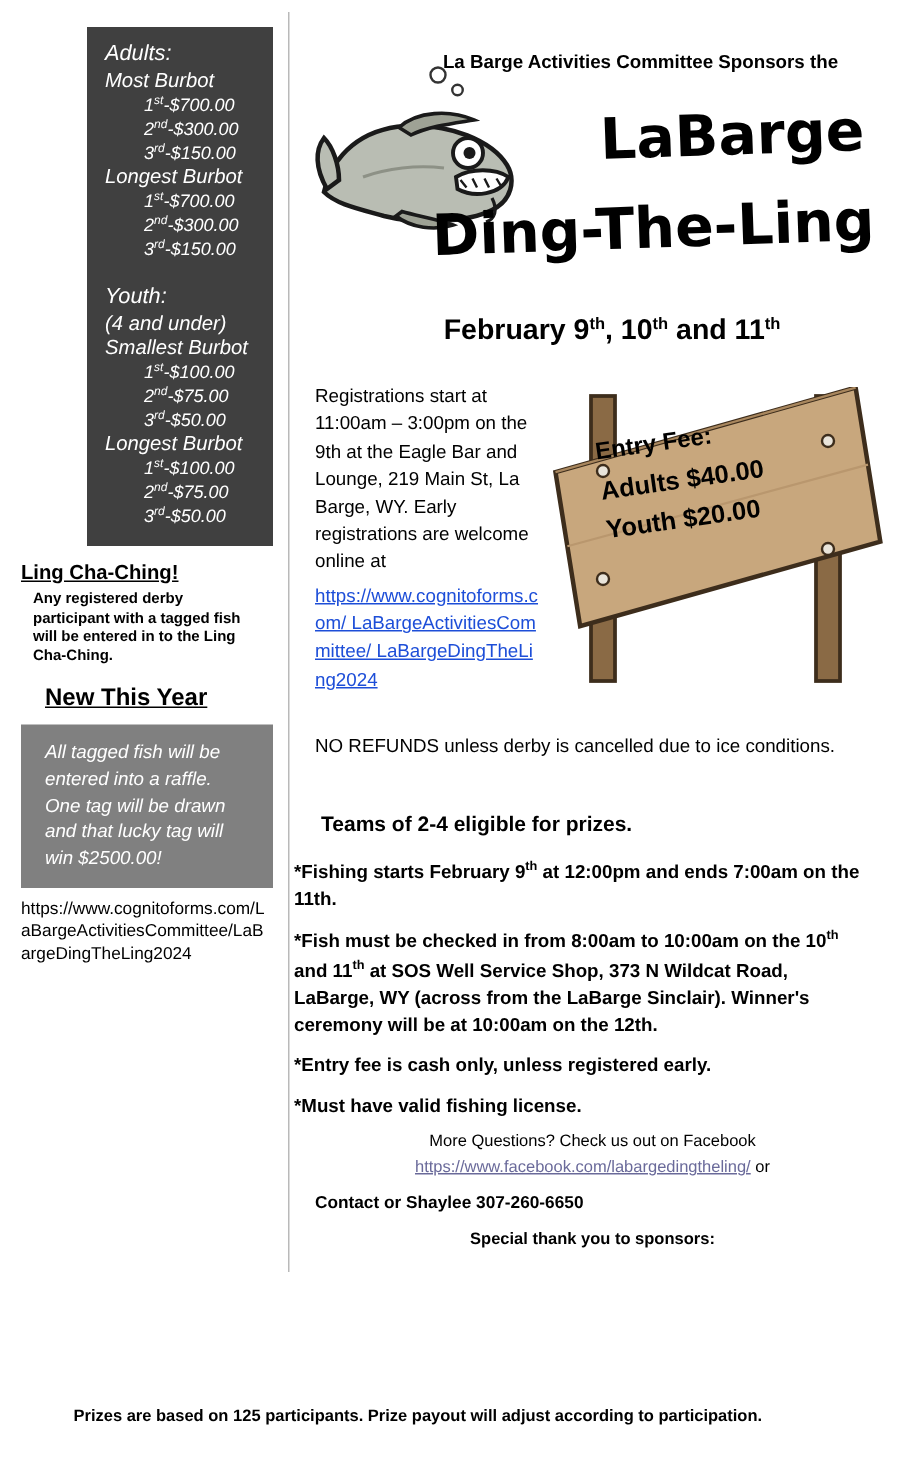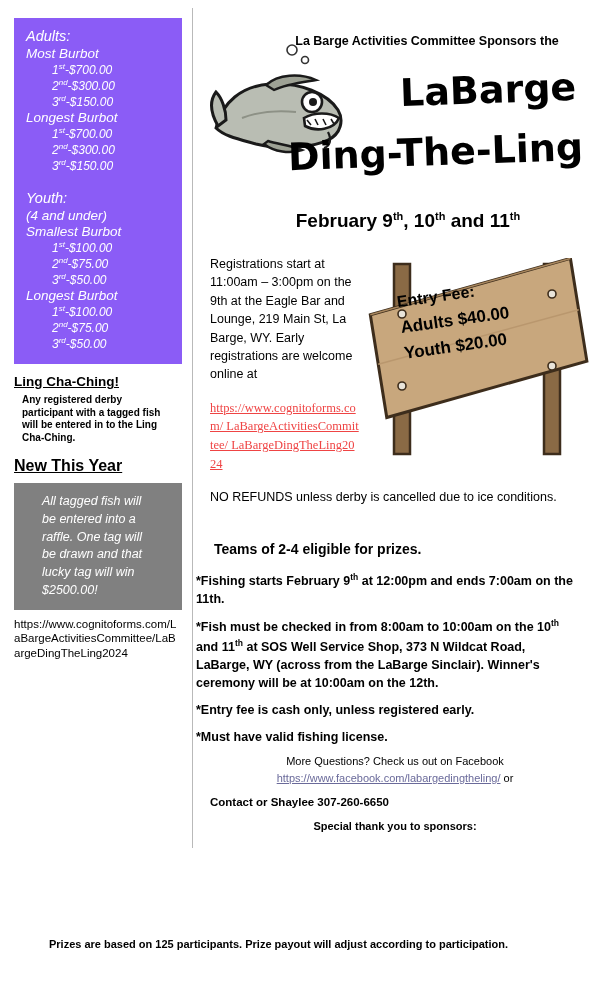--- a/index.html
+++ b/index.html
@@ -17,24 +17,25 @@
   }
 
   
   #prize-panel {
     position: absolute;
     left: 14px;
     top: 18px;
     width: 168px;
   }
   .prize-box {
-    background: #8b5cf6;
+    background: #404040;
     color: #ffffff;
     padding: 10px 12px 12px 12px;
     font-style: italic;
+    margin-left: 44px;
   }
   .prize-heading {
     font-size: 14.5px;
     margin: 0 0 2px 0;
     font-style: italic;
   }
   .prize-sub {
     font-size: 13.5px;
     margin: 0 0 1px 0;
     font-style: italic;
@@ -71,27 +72,28 @@
     color: #000;
     padding: 0 8px;
   }
 
   #new-this-year-title {
     margin-top: 13px;
     font-size: 16px;
     font-weight: bold;
     text-decoration: underline;
     color: #000;
+    margin-left: 16px;
   }
 
   #raffle-box {
     margin-top: 8px;
     background: #808080;
     color: #ffffff;
-    padding: 10px 28px;
+    padding: 10px 16px;
     font-style: italic;
     font-size: 12.5px;
     line-height: 1.42;
   }
   #raffle-box p { margin: 0 0 12px 0; }
   #raffle-box p:last-child { margin-bottom: 0; }
 
   #panel-url {
     margin-top: 7px;
     font-size: 11.5px;
@@ -160,27 +162,26 @@
   
   #registration {
     position: absolute;
     left: 210px;
     top: 255px;
     width: 150px;
     font-size: 12.5px;
     line-height: 1.47;
   }
   #reg-link {
-    color: #ef4444;
+    color: #1d4ed8;
     text-decoration: underline;
     word-break: break-all;
     display: block;
-    margin-top: 15px;
+    margin-top: 4px;
     line-height: 1.5;
-    font-family: Liberation Serif, serif;
   }
 
   
   #sign {
     position: absolute;
     left: 368px;
     top: 258px;
     width: 222px;
     height: 200px;
   }

